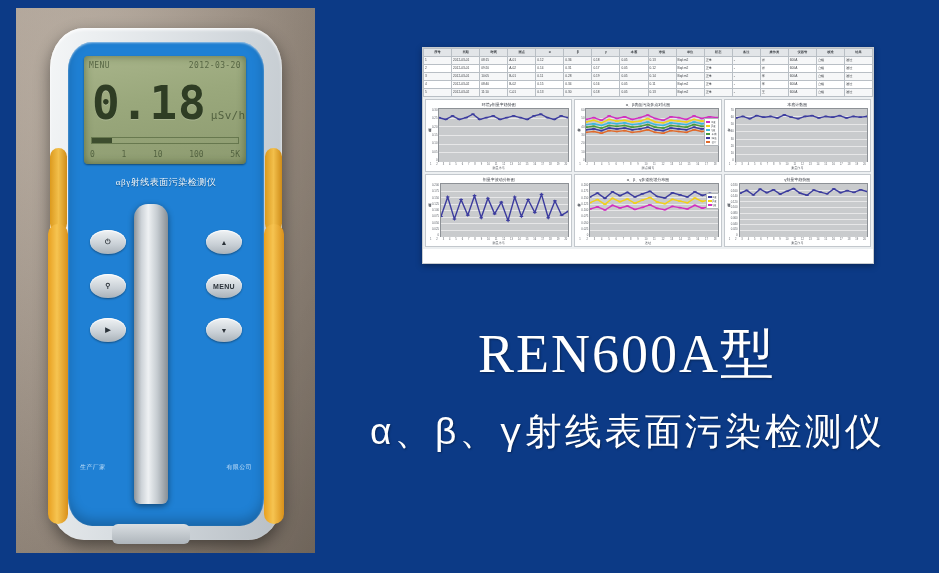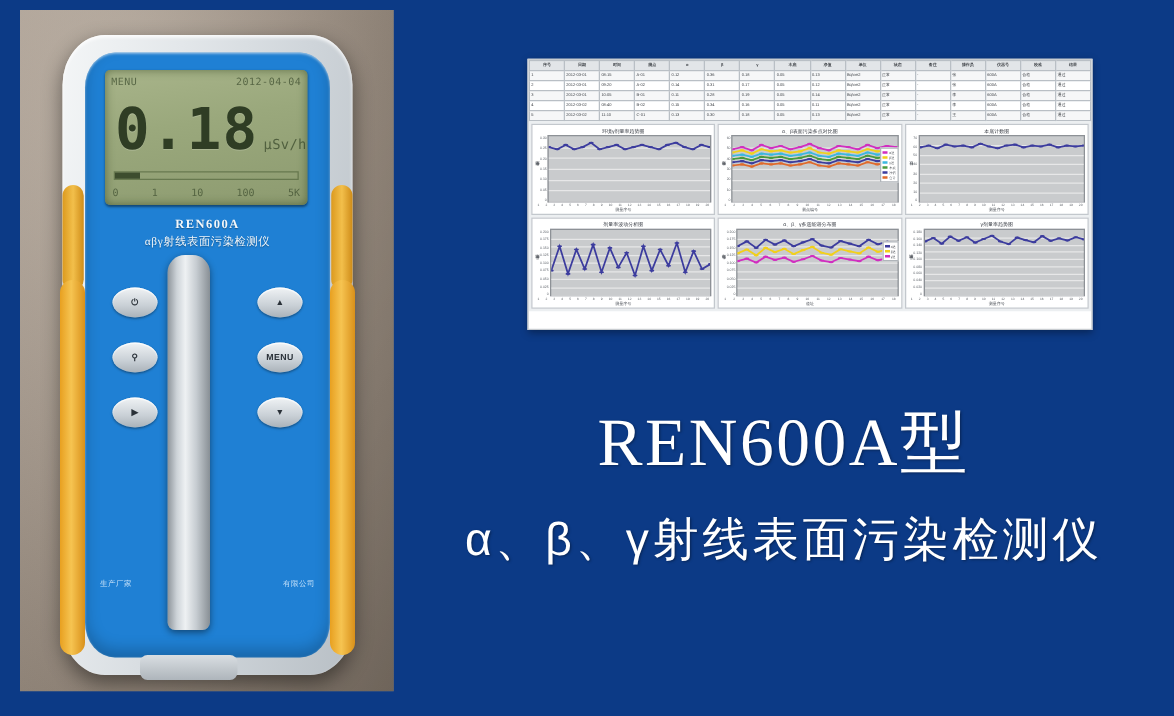--- a/index.html
+++ b/index.html
@@ -192,21 +192,21 @@
   .legend i{width:4px;height:2px;display:block;}
 
   
   .titles{position:absolute;left:322px;top:318px;width:610px;text-align:center;color:#ffffff;}
   .t1{
     font-family:"Liberation Serif", serif;
     font-size:54px;letter-spacing:2px;margin-bottom:16px;
     text-shadow:1px 1px 2px rgba(0,0,0,.35);
   }
   .t2{
-    font-family:Liberation Sans, sans-serif;
+    font-family:Liberation Mono, monospace;
     font-size:37px;letter-spacing:3px;
     text-shadow:1px 1px 2px rgba(0,0,0,.35);
   }
 </style>
 </head>
 <body>
 
 <div class="stage">
 
   <div class="photo">
@@ -216,40 +216,39 @@
       <div class="grip-top l"></div>
       <div class="grip-top r"></div>
       <div class="grip l"></div>
       <div class="grip r"></div>
 
       <div class="face">
 
         <div class="lcd">
           <div class="lcd-top">
             <span>MENU</span>
-            <span>2012-04-04</span>
+            <span>2012-03-20</span>
           </div>
           <div class="lcd-main">
             <span class="lcd-value">0.18</span>
             <span class="lcd-unit">μSv/h</span>
           </div>
           <div class="lcd-bar">
               <i style="width: 14%;"></i>
             </div>
           <div class="lcd-scale">
               <span>0</span>
               <span>1</span>
               <span>10</span>
               <span>100</span>
               <span>5K</span>
             </div>
         </div>
 
         <div class="plate">
-          <div class="model">REN600A</div>
           <div class="sub">αβγ射线表面污染检测仪</div>
         </div>
 
         <div class="btns">
           <div class="btn c1 r1">
             <span class="glyph">⏻</span>
           </div>
           <div class="btn c2 r1">
             <span class="glyph">▲</span>
           </div>

